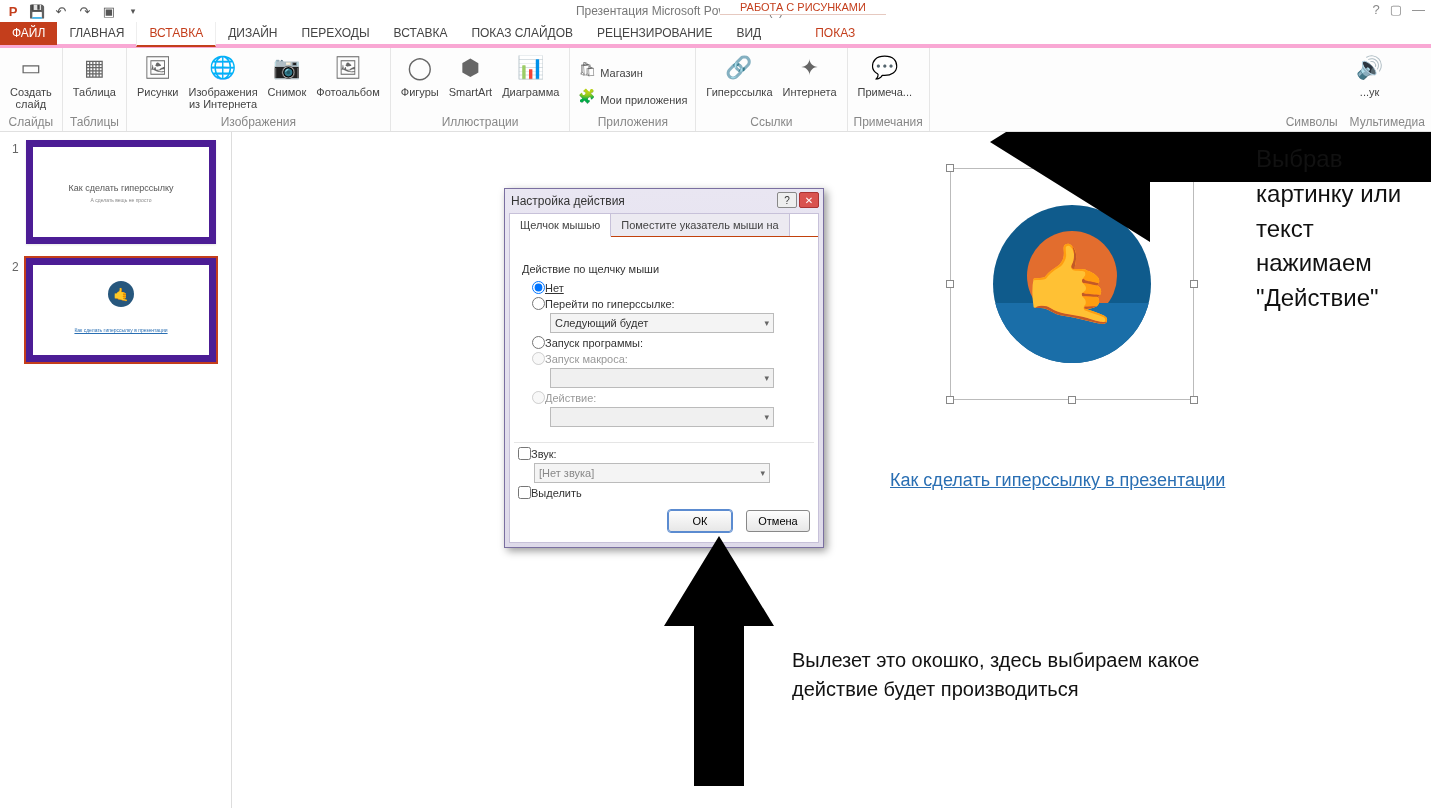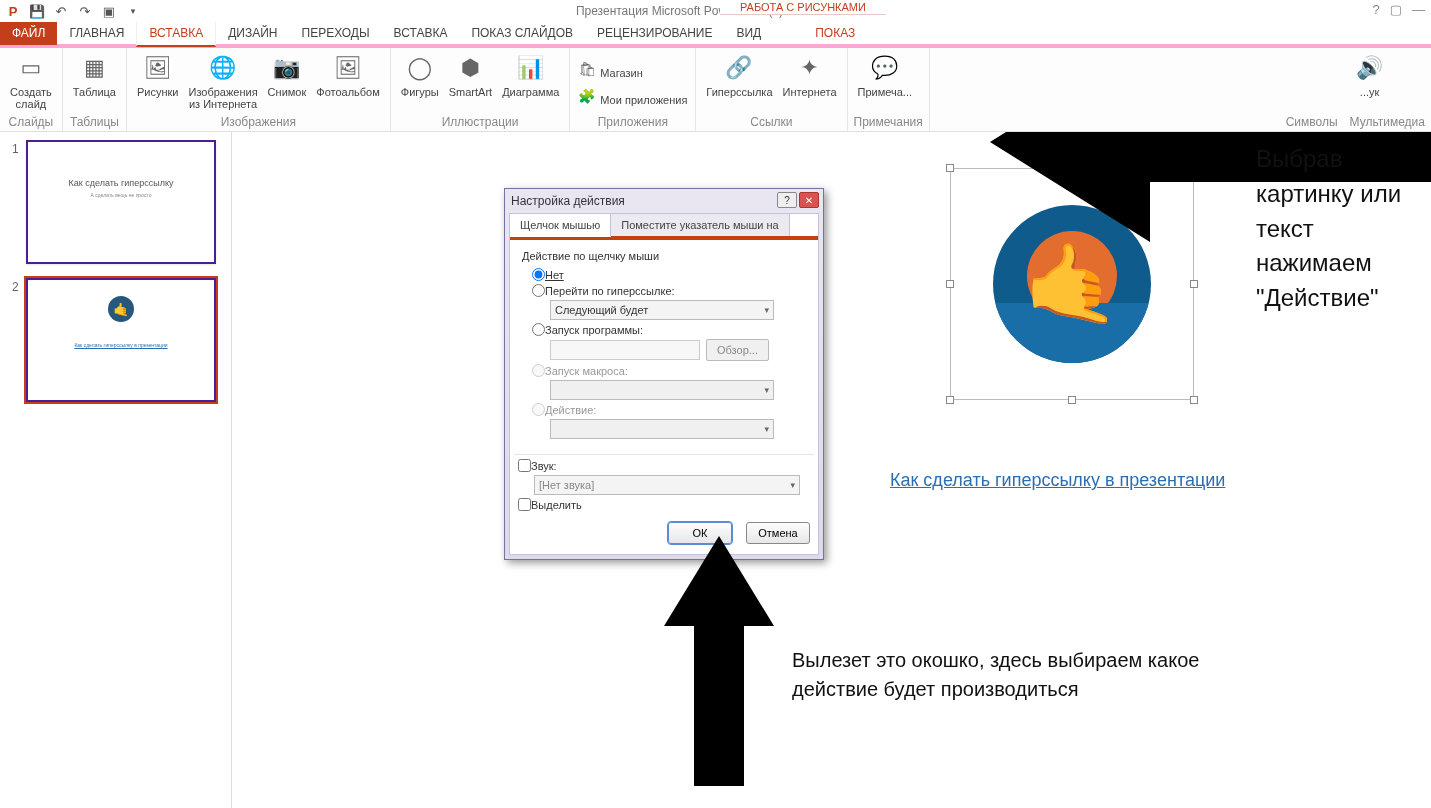--- a/index.html
+++ b/index.html
@@ -31,21 +31,21 @@
 .rbtn .ricon.small { width: 18px; height: 18px; font-size: 14px; }
 .rbtn .rlabel { font-size: 11px; color: #444; text-align: center; line-height: 1.1; margin-top: 2px; }
 .rbtn.small { flex-direction: row; min-width: 0; align-items: center; padding: 1px 2px; }
 .rbtn.small .rlabel { margin-top: 8px; margin-left: 4px; }
 
 
 .workspace { display: flex; height: calc(808px - 22px - 26px - 84px); }
 .thumbs { width: 232px; background: #fff; border-right: 1px solid #ddd; padding: 8px 12px; }
 .thumb-wrap { display: flex; margin-bottom: 14px; }
 .thumb-num { width: 14px; font-size: 12px; color: #666; padding-top: 2px; }
-.thumb { width: 190px; height: 124px; border: 2px solid #4c1d95; background: #fff; position: relative; box-shadow: 0 1px 2px rgba(0,0,0,.1); }
+.thumb { width: 190px; height: 104px; border: 7px solid #4c1d95; background: #fff; position: relative; box-shadow: 0 1px 2px rgba(0,0,0,.1); }
 .thumb.selected { outline: 2px solid #C43E1C; }
 .thumb .th-title { position: absolute; top: 36px; width: 100%; text-align: center; font-size: 9px; color: #555; }
 .thumb .th-sub { position: absolute; top: 50px; width: 100%; text-align: center; font-size: 5px; color: #888; }
 .thumb .th-logo { position: absolute; top: 16px; left: 50%; transform: translateX(-50%); width: 26px; height: 26px; border-radius: 50%; background: #27577d; display:flex; align-items:center; justify-content:center;}
 .thumb .th-logo::after{ content:"🤙"; font-size:13px;}
 .thumb .th-link { position: absolute; top: 62px; width: 100%; text-align: center; font-size: 5px; color: #2a6fb3; text-decoration: underline; }
 
 .canvas { flex: 1; background: #fff; position: relative; overflow: hidden; }
 
 
@@ -64,21 +64,21 @@
 
 .slide-link { position: absolute; left: 658px; top: 338px; font-size: 18px; color: #2a6fb3; text-decoration: underline; cursor: pointer; }
 
 
 .dialog { position: absolute; left: 272px; top: 56px; width: 320px; background: linear-gradient(#e9e6f2,#dedae9); border: 1px solid #7a6fa0; box-shadow: 3px 3px 8px rgba(0,0,0,.4); }
 .dialog .dtitle { height: 24px; display: flex; align-items: center; padding: 0 6px; font-size: 12px; color: #333; position: relative; }
 .dialog .dtitle .dticons{position:absolute;right:4px;top:3px;display:flex;gap:2px}
 .dialog .dtitle .dticons span{width:20px;height:16px;display:flex;align-items:center;justify-content:center;font-size:10px;border:1px solid #888;background:#eee;border-radius:2px}
 .dialog .dtitle .dticons .close{background:#d9534f;color:#fff;border-color:#a33}
 .dialog .dbody { background: #fff; margin: 0 4px 4px 4px; border: 1px solid #c7c1d9; padding: 4px; }
-.dtabs { display: flex; border-bottom: 4px solid #c2410c; margin: -4px -4px 4px -4px; }
+.dtabs { display: flex; border-bottom: 1px solid #c2410c; margin: -4px -4px 20px -4px; }
 .dtab { padding: 5px 10px; font-size: 11px; background: #eceaf1; border-right: 1px solid #c7c1d9; cursor: pointer; }
 .dtab.active { background: #fff; border-bottom: 1px solid #fff; margin-bottom: -1px; }
 .dgroup { border: none; padding: 2px 8px 8px 8px; }
 .dgroup-title { font-size: 11px; color: #333; margin: 4px 0 6px 0; }
 .drow { display: flex; align-items: center; margin: 3px 0 3px 10px; font-size: 11px; color: #333; }
 .drow.disabled { color: #999; }
 .drow input[type=radio],.drow input[type=checkbox]{margin:0}
 .dselect { width: 224px; height: 20px; border: 1px solid #bbb; background: #f4f4f4; font-size: 11px; padding: 1px 4px; display:flex;align-items:center;justify-content:space-between }
 .dselect .arrow{font-size:9px;color:#666}
 .dinput { width: 150px; height: 20px; border: 1px solid #ccc; background: #f7f7f7; }
@@ -306,24 +306,20 @@
           <div class="drow" style="margin-left:28px">
               <div class="dselect">
                 <span>Следующий будет</span>
                 <span class="arrow">▾</span>
               </div>
             </div>
           <div class="drow">
               <input type="radio" style="">
               <span>Запуск программы:</span>
             </div>
-          <div class="drow" style="margin-left:28px">
-              <div class="dinput"></div>
-              <button class="dbtn-browse">Обзор...</button>
-            </div>
           <div class="drow disabled">
               <input type="radio" disabled="" style="">
               <span>Запуск макроса:</span>
             </div>
           <div class="drow" style="margin-left:28px">
               <div class="dselect" style="background:#f0f0f0">
                 <span></span>
                 <span class="arrow">▾</span>
               </div>
             </div>
@@ -337,21 +333,21 @@
                 <span class="arrow">▾</span>
               </div>
             </div>
         </div>
         <div style="border-top:1px solid #e5e5e5;margin:4px 0"></div>
         <div class="drow" style="margin-left:4px">
             <input type="checkbox" style="">
             <span>Звук:</span>
           </div>
         <div class="drow" style="margin-left:20px">
-            <div class="dselect" style="width:266px">
+            <div class="dselect" style="width:236px">
               <span style="color:#888">[Нет звука]</span>
               <span class="arrow">▾</span>
             </div>
           </div>
         <div class="drow" style="margin-left:4px">
             <input type="checkbox" style="">
             <span>Выделить</span>
           </div>
         <div class="dbuttons">
           <button class="primary">ОК</button>

